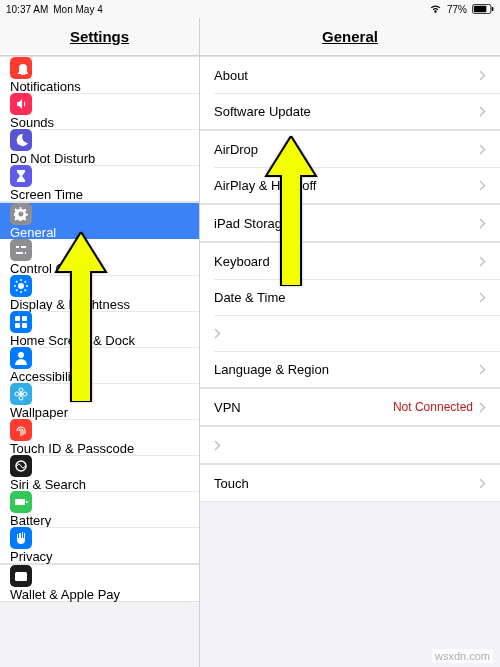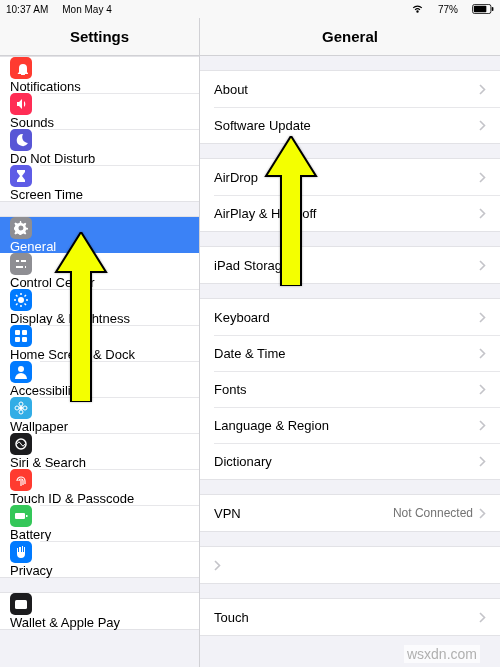--- a/index.html
+++ b/index.html
@@ -1,50 +1,50 @@
 <!DOCTYPE html>
 <html><head>
 <meta charset="utf-8">
 <style>
   * { box-sizing: border-box; margin: 0; padding: 0; }
   html, body { width: 500px; height: 667px; overflow: hidden; font-family: -apple-system, "Helvetica Neue", Arial, sans-serif; }
   body { background: #f2f2f7; position: relative; }
 
   
   .statusbar { height: 18px; display: flex; align-items: center; justify-content: space-between; padding: 0 6px; font-size: 10px; font-weight: 500; background: #f8f8f8; }
-  .statusbar .left, .statusbar .right { display: flex; align-items: center; gap: 14px; }
+  .statusbar .left, .statusbar .right { display: flex; align-items: center; gap: 5px; }
   .statusbar .right .wifi svg, .statusbar .right .batt svg { display: block; }
 
   .cols { display: flex; height: calc(100% - 18px); }
   .col { height: 100%; overflow-y: auto; scrollbar-width: none; }
   .col::-webkit-scrollbar { display: none; }
   .left-col { width: 200px; border-right: 1px solid #d1d1d5; background: #f2f2f7; }
   .right-col { flex: 1; background: #f2f2f7; }
 
-  .header { height: 38px; display: flex; align-items: center; justify-content: center; background: #f8f8f8; border-bottom: 1px solid #d1d1d5; font-size: 15px; font-weight: 600; }
-
-  .group { margin-top: 14px; background: #fff; border-top: 1px solid #e2e2e6; border-bottom: 1px solid #e2e2e6; }
+  .header { height: 38px; display: flex; align-items: center; justify-content: center; background: #f8f8f8; border-bottom: 1px solid #d1d1d5; font-size: 15px; font-weight: 600; text-decoration: underline; }
+
+  .group { background: #fff; border-top: 1px solid #e2e2e6; border-bottom: 1px solid #e2e2e6; }
   .group.first { margin-top: 0; }
   .row { display: flex; align-items: flex-start; height: 36px; padding: 0 10px; position: relative; font-size: 13px; flex-direction: column; }
   .row + .row::before { content: ""; position: absolute; left: 40px; right: 0; top: 0; height: 1px; background: #e7e7ea; }
   .row .icon { width: 22px; height: 22px; border-radius: 5px; display: flex; align-items: center; justify-content: center; margin-right: 10px; color: #fff; flex-shrink: 0; }
   .row .icon svg { width: 14px; height: 14px; display: block; }
   .row .label { flex: 1; color: #000; }
   .row.selected { background: #3b82f6; }
   .row.selected .label { color: #fff; }
   .row.selected + .row::before, .row.selected::before { display: none; }
 
   .r-row { display: flex; align-items: center; height: 36px; padding: 0 14px; position: relative; font-size: 13px; color: #000; }
   .r-row + .r-row::before { content: ""; position: absolute; left: 14px; right: 0; top: 0; height: 1px; background: #e7e7ea; }
   .r-row .r-label { flex: 1; }
-  .r-row .r-value { color: #737373; font-size: 12px; margin-right: 6px; }
+  .r-row .r-value { color: #b91c1c; font-size: 12px; margin-right: 6px; }
   .r-row .chev { color: #c4c4c9; }
   .r-row .chev svg { width: 7px; height: 11px; display: block; }
 
-  .watermark { position: absolute; right: 20px; bottom: 4px; font-size: 14px; color: #b0b0b0; background: rgba(255,255,255,.7); padding: 1px 3px; }
+  .watermark { position: absolute; right: 7px; bottom: 4px; font-size: 11px; color: #b0b0b0; background: rgba(255,255,255,.7); padding: 1px 3px; }
 
   
   .arrow { position: absolute; pointer-events: none; }
   .arrow svg { display: block; filter: drop-shadow(0 0 1px rgba(0,0,0,.3)); }
 
   
   .bg-red    { background:#ff3b30; } .bg-pink   { background:#ff2d55; } .bg-purple { background:#5856d6; }
   .bg-indigo { background:#5e5ce6; } .bg-blue   { background:#007aff; } .bg-teal   { background:#32ade6; }
   .bg-gray   { background:#8e8e93; } .bg-black  { background:#1c1c1e; } .bg-green  { background:#34c759; }
 </style>
@@ -174,35 +174,35 @@
                 <circle fill="currentColor" cx="7" cy="7" r="2"></circle>
                 <circle fill="none" stroke="currentColor" cx="7" cy="3" r="2"></circle>
                 <circle fill="none" stroke="currentColor" cx="7" cy="11" r="2"></circle>
                 <circle fill="none" stroke="currentColor" cx="3" cy="7" r="2"></circle>
                 <circle fill="none" stroke="currentColor" cx="11" cy="7" r="2"></circle>
               </svg>
             </span>
             <span class="label">Wallpaper</span>
           </div>
           <div class="row">
+            <span class="icon bg-red">
+              <svg viewBox="0 0 14 14">
+                <path fill="none" stroke="currentColor" stroke-width="1.2" d="M3 8a4 4 0 018 0v3M5 8a2 2 0 014 0v4M7 7v6"></path>
+              </svg>
+            </span>
+            <span class="label">Touch ID &amp; Passcode</span>
+          </div>
+          <div class="row">
             <span class="icon bg-black">
               <svg viewBox="0 0 14 14">
                 <circle fill="none" stroke="currentColor" stroke-width="1.5" cx="7" cy="7" r="5"></circle>
                 <path fill="none" stroke="currentColor" d="M3 7q2-4 4 0t4 0"></path>
               </svg>
             </span>
             <span class="label">Siri &amp; Search</span>
-          </div>
-          <div class="row">
-            <span class="icon bg-red">
-              <svg viewBox="0 0 14 14">
-                <path fill="none" stroke="currentColor" stroke-width="1.2" d="M3 8a4 4 0 018 0v3M5 8a2 2 0 014 0v4M7 7v6"></path>
-              </svg>
-            </span>
-            <span class="label">Touch ID &amp; Passcode</span>
           </div>
           <div class="row">
             <span class="icon bg-green">
               <svg viewBox="0 0 14 14">
                 <rect fill="currentColor" x="1" y="4" width="10" height="6" rx="1"></rect>
                 <rect fill="currentColor" x="12" y="6" width="1.5" height="2"></rect>
               </svg>
             </span>
             <span class="label">Battery</span>
           </div>
@@ -291,37 +291,28 @@
           </div>
           <div class="r-row">
             <span class="r-label">Date &amp; Time</span>
             <span class="chev">
               <svg viewBox="0 0 7 11">
                 <path fill="none" stroke="currentColor" stroke-width="1.6" d="M1 1l4.5 4.5L1 10"></path>
               </svg>
             </span>
           </div>
           <div class="r-row">
-            <span class="r-label">Fonts</span>
             <span class="chev">
               <svg viewBox="0 0 7 11">
                 <path fill="none" stroke="currentColor" stroke-width="1.6" d="M1 1l4.5 4.5L1 10"></path>
               </svg>
             </span>
           </div>
           <div class="r-row">
             <span class="r-label">Language &amp; Region</span>
-            <span class="chev">
-              <svg viewBox="0 0 7 11">
-                <path fill="none" stroke="currentColor" stroke-width="1.6" d="M1 1l4.5 4.5L1 10"></path>
-              </svg>
-            </span>
-          </div>
-          <div class="r-row">
-            <span class="r-label">Dictionary</span>
             <span class="chev">
               <svg viewBox="0 0 7 11">
                 <path fill="none" stroke="currentColor" stroke-width="1.6" d="M1 1l4.5 4.5L1 10"></path>
               </svg>
             </span>
           </div>
         </div>
         <div class="group">
           <div class="r-row">
             <span class="r-label">VPN</span>

